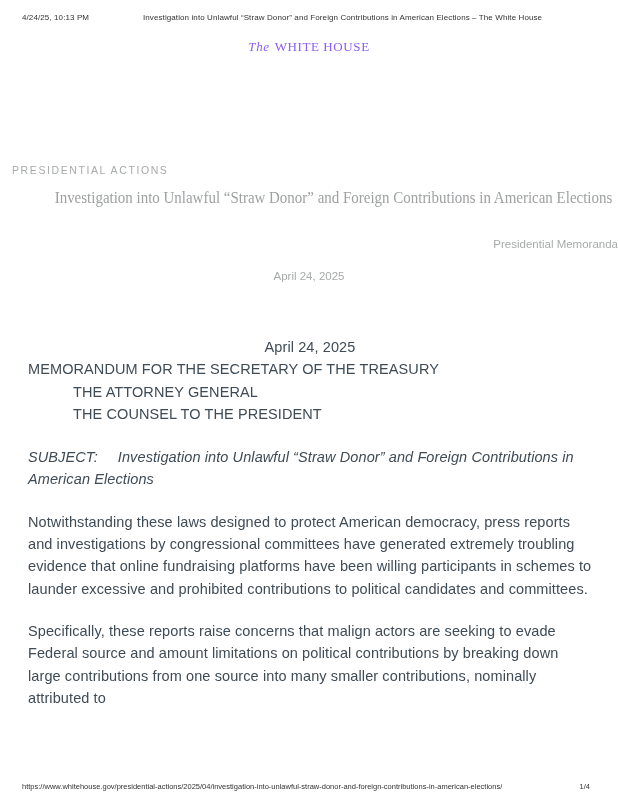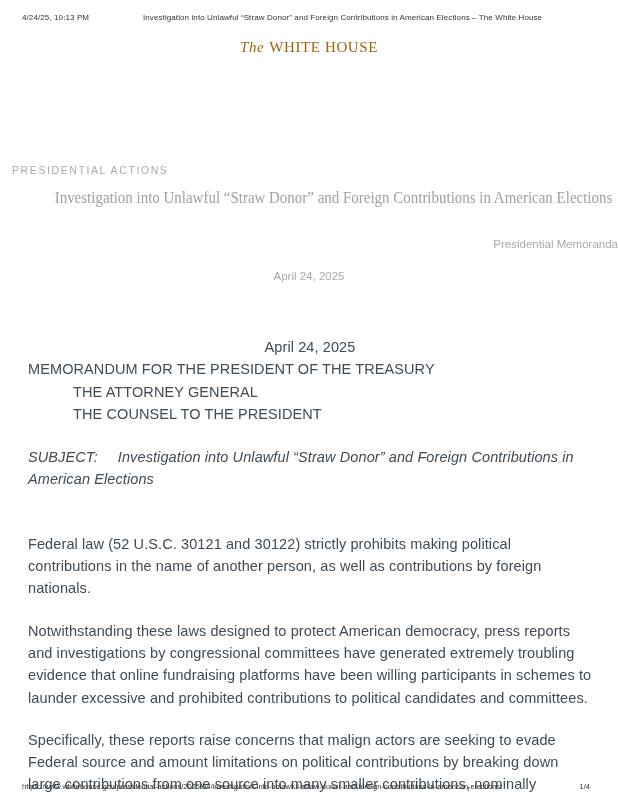--- a/index.html
+++ b/index.html
@@ -33,23 +33,23 @@
     overflow: hidden;
   }
 
   
   .masthead {
     position: absolute;
     top: 39px;
     left: 0;
     width: 100%;
     text-align: center;
-    color: #a16207;
+    color: #8b5cf6;
     font-family: "Liberation Serif", serif;
-    font-size: 15px;
+    font-size: 13px;
     letter-spacing: 0.6px;
     white-space: nowrap;
   }
   .masthead .the { font-style: italic; margin-right: 5px; }
 
   
   .eyebrow {
     position: absolute;
     top: 164px;
     left: 12px;
@@ -147,30 +147,29 @@
   <h1 class="article-title">Investigation into Unlawful “Straw Donor” and Foreign Contributions in American Elections</h1>
 
   <div class="category">Presidential Memoranda</div>
 
   <div class="pubdate">April 24, 2025</div>
 
   <main class="memo">
     <p class="memo-date">April 24, 2025</p>
 
     <div class="memo-addr">
-      <div>MEMORANDUM FOR THE PRESIDENT OF THE TREASURY</div>
+      <div>MEMORANDUM FOR THE SECRETARY OF THE TREASURY</div>
       <div class="indent">THE ATTORNEY GENERAL</div>
       <div class="indent">THE COUNSEL TO THE PRESIDENT</div>
     </div>
 
     <p class="subject">
       <span>SUBJECT:</span><span class="tab"></span><span>Investigation into Unlawful “Straw Donor” and Foreign Contributions in American Elections</span>
     </p>
 
-    <p class="body-para first">Federal law (52 U.S.C. 30121 and 30122) strictly prohibits making political contributions in the name of another person, as well as contributions by foreign nationals.</p>
     <p class="body-para">Notwithstanding these laws designed to protect American democracy, press reports and investigations by congressional committees have generated extremely troubling evidence that online fundraising platforms have been willing participants in schemes to launder excessive and prohibited contributions to political candidates and committees.</p>
     <p class="body-para">Specifically, these reports raise concerns that malign actors are seeking to evade Federal source and amount limitations on political contributions by breaking down large contributions from one source into many smaller contributions, nominally attributed to</p>
   </main>
 
   <footer class="print-footer">
     <span class="pf-url">https://www.whitehouse.gov/presidential-actions/2025/04/investigation-into-unlawful-straw-donor-and-foreign-contributions-in-american-elections/</span>
     <span class="pf-page">1/4</span>
   </footer>
 
 </div>

